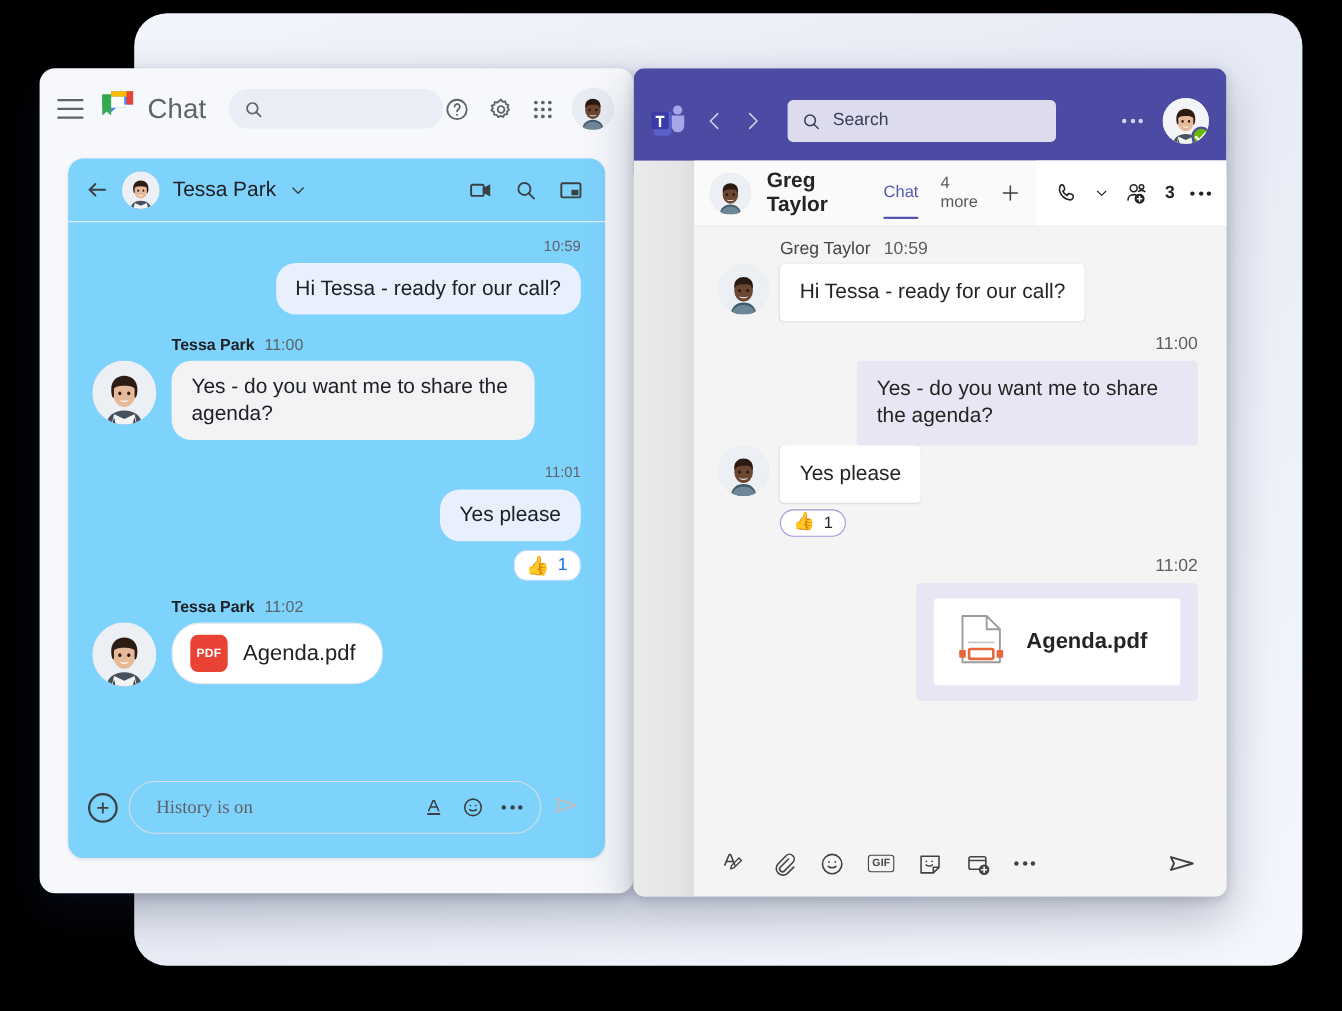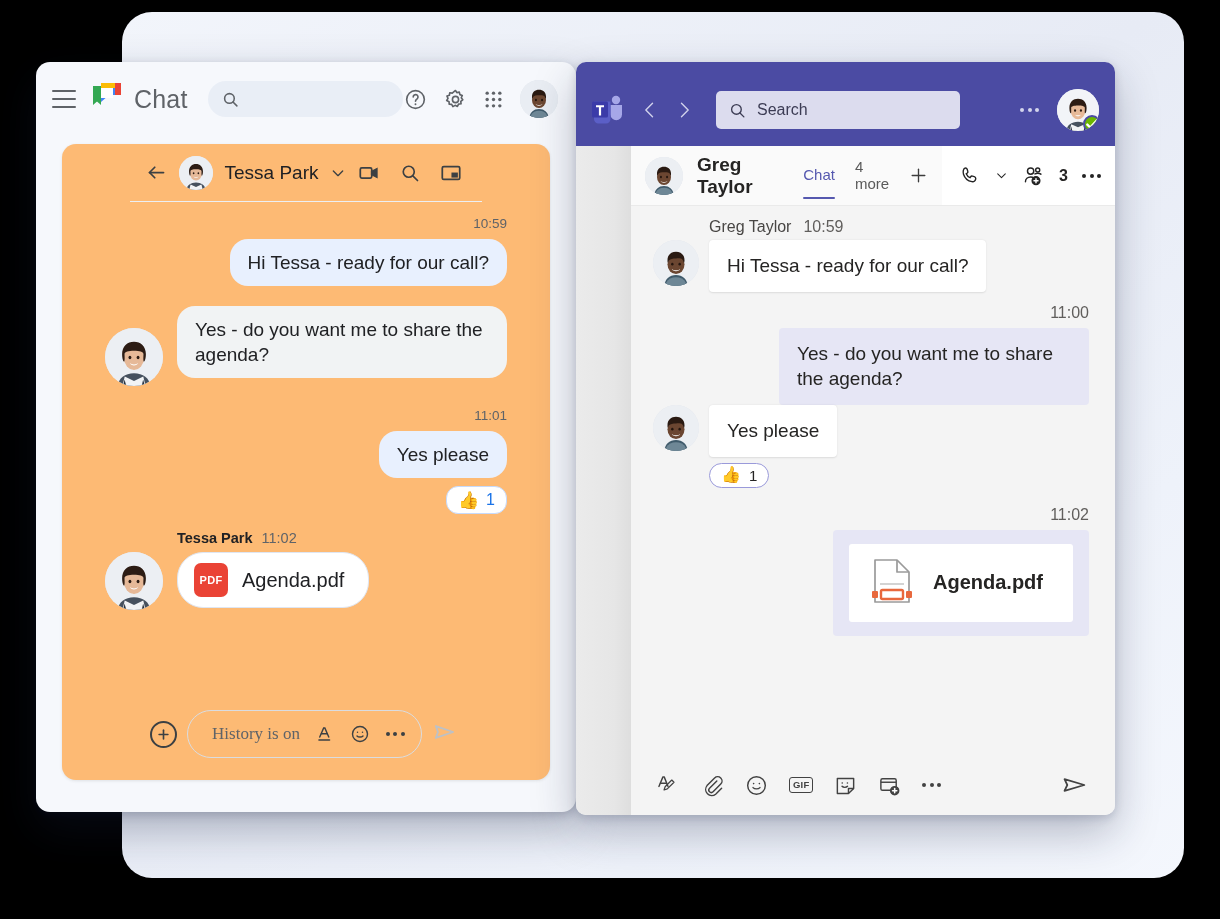--- a/index.html
+++ b/index.html
@@ -48,23 +48,23 @@
     background: #e9eef6; display: flex; align-items: center; padding: 0 14px;
   }
   .g-rightico { margin-left: auto; display: flex; align-items: center; gap: 17px; }
   .ico { color: #5f6368; display: inline-flex; align-items: center; justify-content: center; }
 
   .avatar { border-radius: 50%; overflow: hidden; background: #dfe3eb; position: relative; flex: none; }
   .avatar svg { display: block; width: 100%; height: 100%; }
 
   .g-card {
     position: absolute; left: 26px; right: 26px; top: 82px; bottom: 32px;
-    background: #fdba74; border-radius: 14px;
+    background: #7dd3fc; border-radius: 14px;
     box-shadow: 0 1px 3px rgba(60,64,67,.12);
-    display: flex; flex-direction: column; overflow: hidden; align-items: center;
+    display: flex; flex-direction: column; overflow: hidden;
   }
   .g-convhead {
     height: 58px; display: flex; align-items: center; gap: 12px;
     padding: 0 20px 0 16px; border-bottom: 1px solid #eceff3; flex: none;
   }
   .g-convname { font-size: 19px; color: #202124; }
   .g-convhead-right { margin-left: auto; display: flex; align-items: center; gap: 20px; }
 
   .g-thread { flex: 1; padding: 14px 22px 4px 22px; overflow: hidden; }
   .g-time { font-size: 13.5px; color: #5f6368; }
@@ -357,20 +357,23 @@
               <path d="M12 40l1.6-6.5 6.4 3 6.4-3L28 40z" fill="#f1f3f5"></path>
               <path d="M12.5 40l1-4.4 1.2 4.4zm13.8-4.4l1.2 4.4h-2.2z" fill="#2b3440"></path>
               <ellipse cx="20" cy="20.5" rx="7" ry="8.4" fill="#e6b998"></ellipse>
               <path d="M11.8 18c0-5.5 3.6-8.6 8.2-8.6s8.2 3.1 8.2 8.6c0 3.4-.8 5.2-1.4 5.2-.5 0-.3-3-.3-5.2 0-1.6-2.7-2.3-6.5-2.3s-6.5.7-6.5 2.3c0 2.2.2 5.2-.3 5.2-.6 0-1.4-1.8-1.4-5.2z" fill="#2c1c14"></path>
               <ellipse cx="17.2" cy="20.4" rx="1" ry="1.2" fill="#2c1c14"></ellipse>
               <ellipse cx="22.8" cy="20.4" rx="1" ry="1.2" fill="#2c1c14"></ellipse>
               <path d="M17.2 24.2c1 1.2 4.6 1.2 5.6 0-.5 2.2-5.1 2.2-5.6 0z" fill="#fff"></path>
             </svg>
           </span>
           <div>
+            <div class="g-meta">
+              <b>Tessa Park</b><span class="t">11:00</span>
+            </div>
             <div class="bub gray">Yes - do you want me to share the agenda?</div>
           </div>
         </div>
 
         <span class="g-time right" style="display:block;margin-top:22px;">11:01</span>
         <div class="g-row out" style="margin-top:8px;">
           <div style="display:flex;flex-direction:column;align-items:flex-end;">
             <div class="bub blue">Yes please</div>
             <div class="g-reaction">
               <span style="font-size:17px;line-height:1">👍</span>

